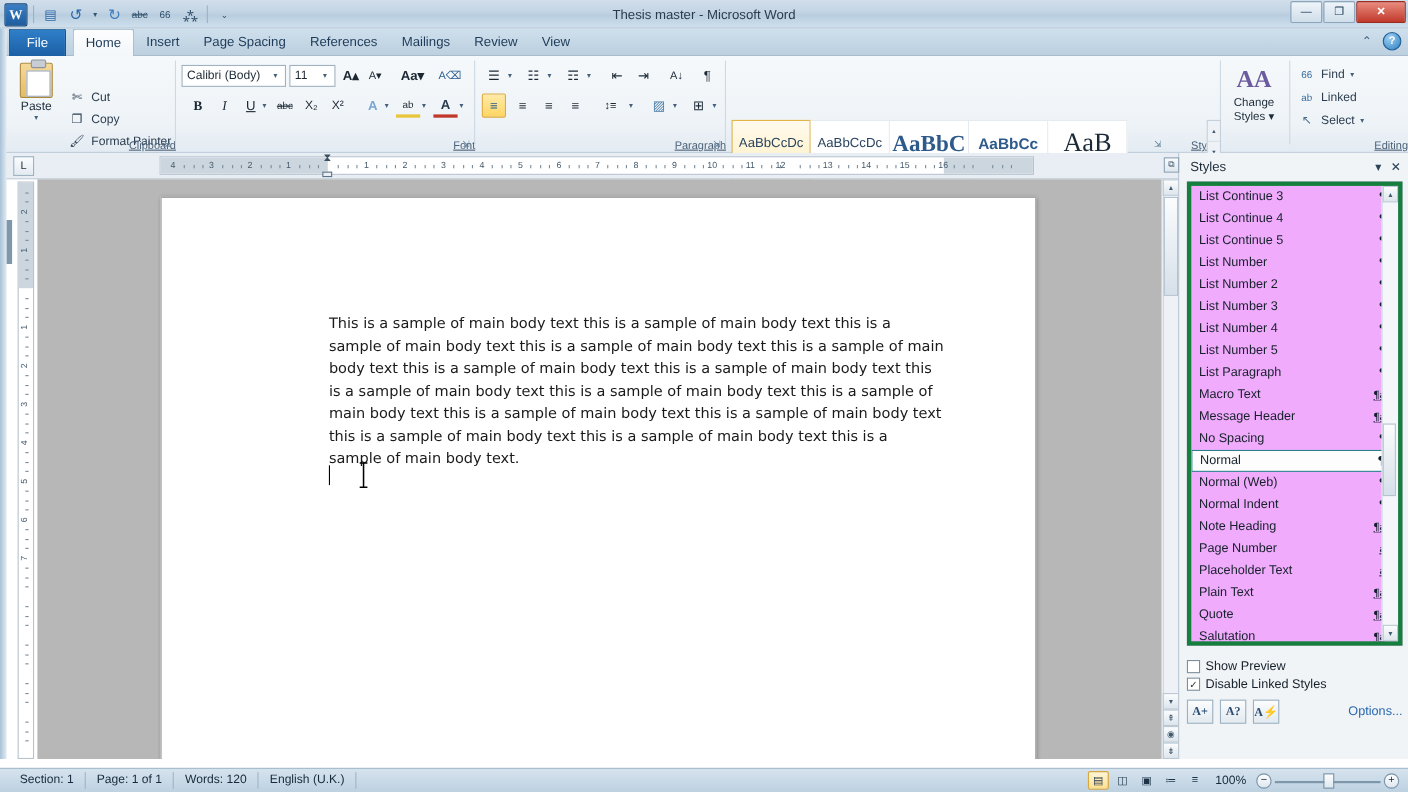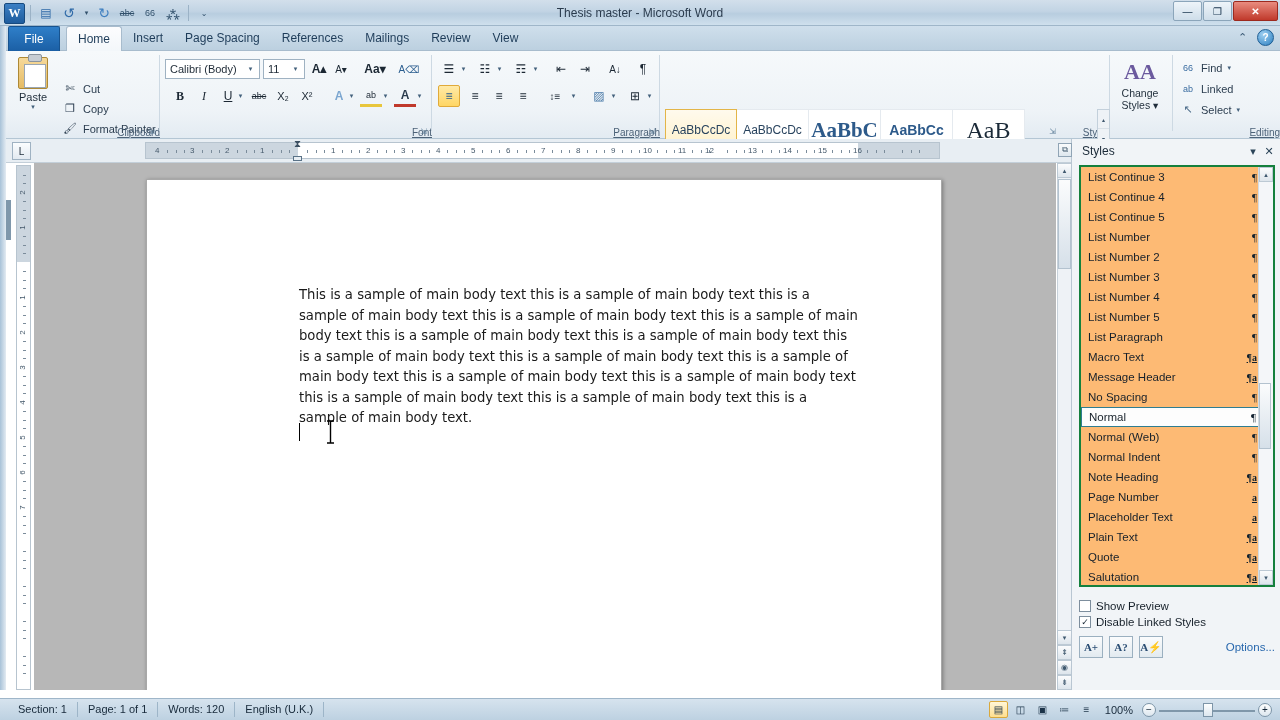--- a/index.html
+++ b/index.html
@@ -237,21 +237,21 @@
   }
   .sp-title { font-size: 12px; color: #1b2a38; margin-left: 6px; flex: 1; }
   .sp-hbtn { width: 16px; height: 16px; display: flex; align-items: center; justify-content: center; font-size: 11px; color: #2b4458; }
   .sp-grip {
     position: absolute; left: -14px; top: 4px; width: 14px; height: 14px;
     border: 1px solid #90a4b5; background: linear-gradient(to bottom,#f9fbfc,#dee7ee);
     font-size: 8px; display: flex; align-items: center; justify-content: center; color: #3b5569;
   }
   .sp-list {
     position: absolute; left: 7px; top: 26px; width: 196px; height: 545px;
-    background: #fdba74; border: 2px solid #15803d;
+    background: #f0abfc; border: 4px solid #15803d;
     overflow: hidden;
   }
   .sp-items { position: absolute; left: 0; top: 0; width: 180px; }
   .sp-row {
     height: 20px; display: flex; align-items: center; justify-content: space-between;
     padding: 0 4px 0 7px; font-size: 11.5px; color: #16202a;
   }
   .sp-row.sel {
     border: 1px solid #2e7d91; background: #fdfdfd; height: 20px;
   }

